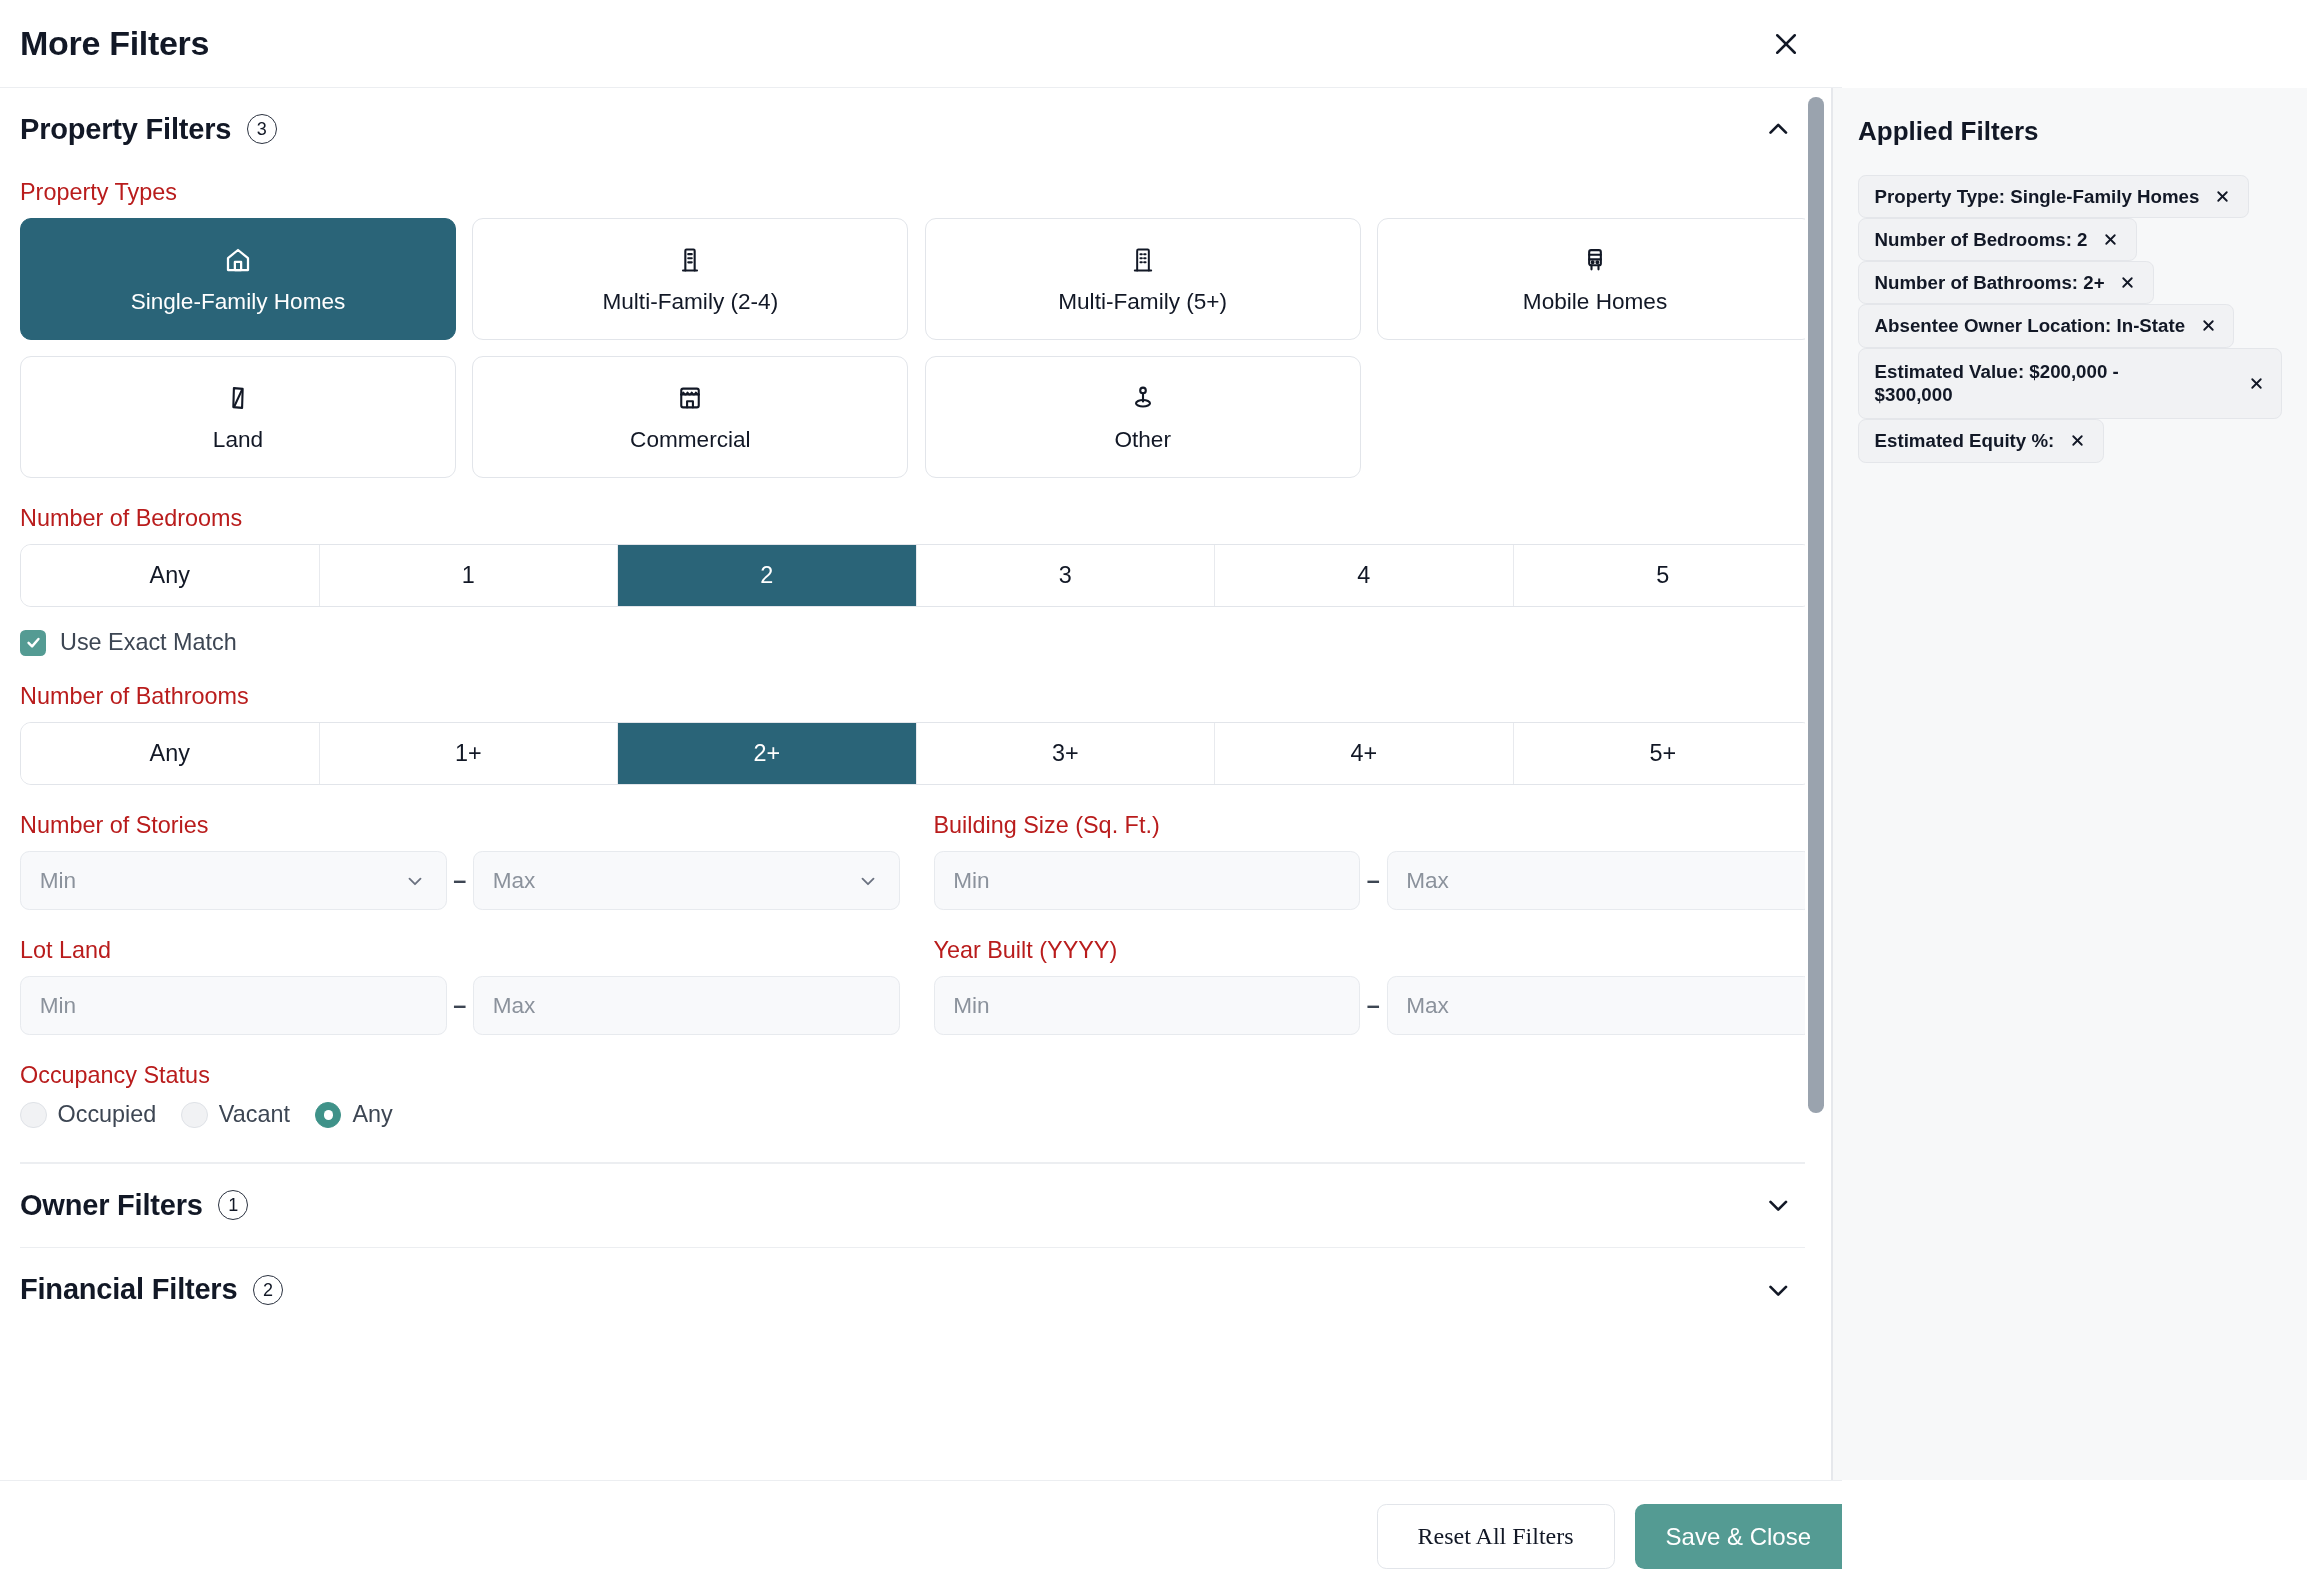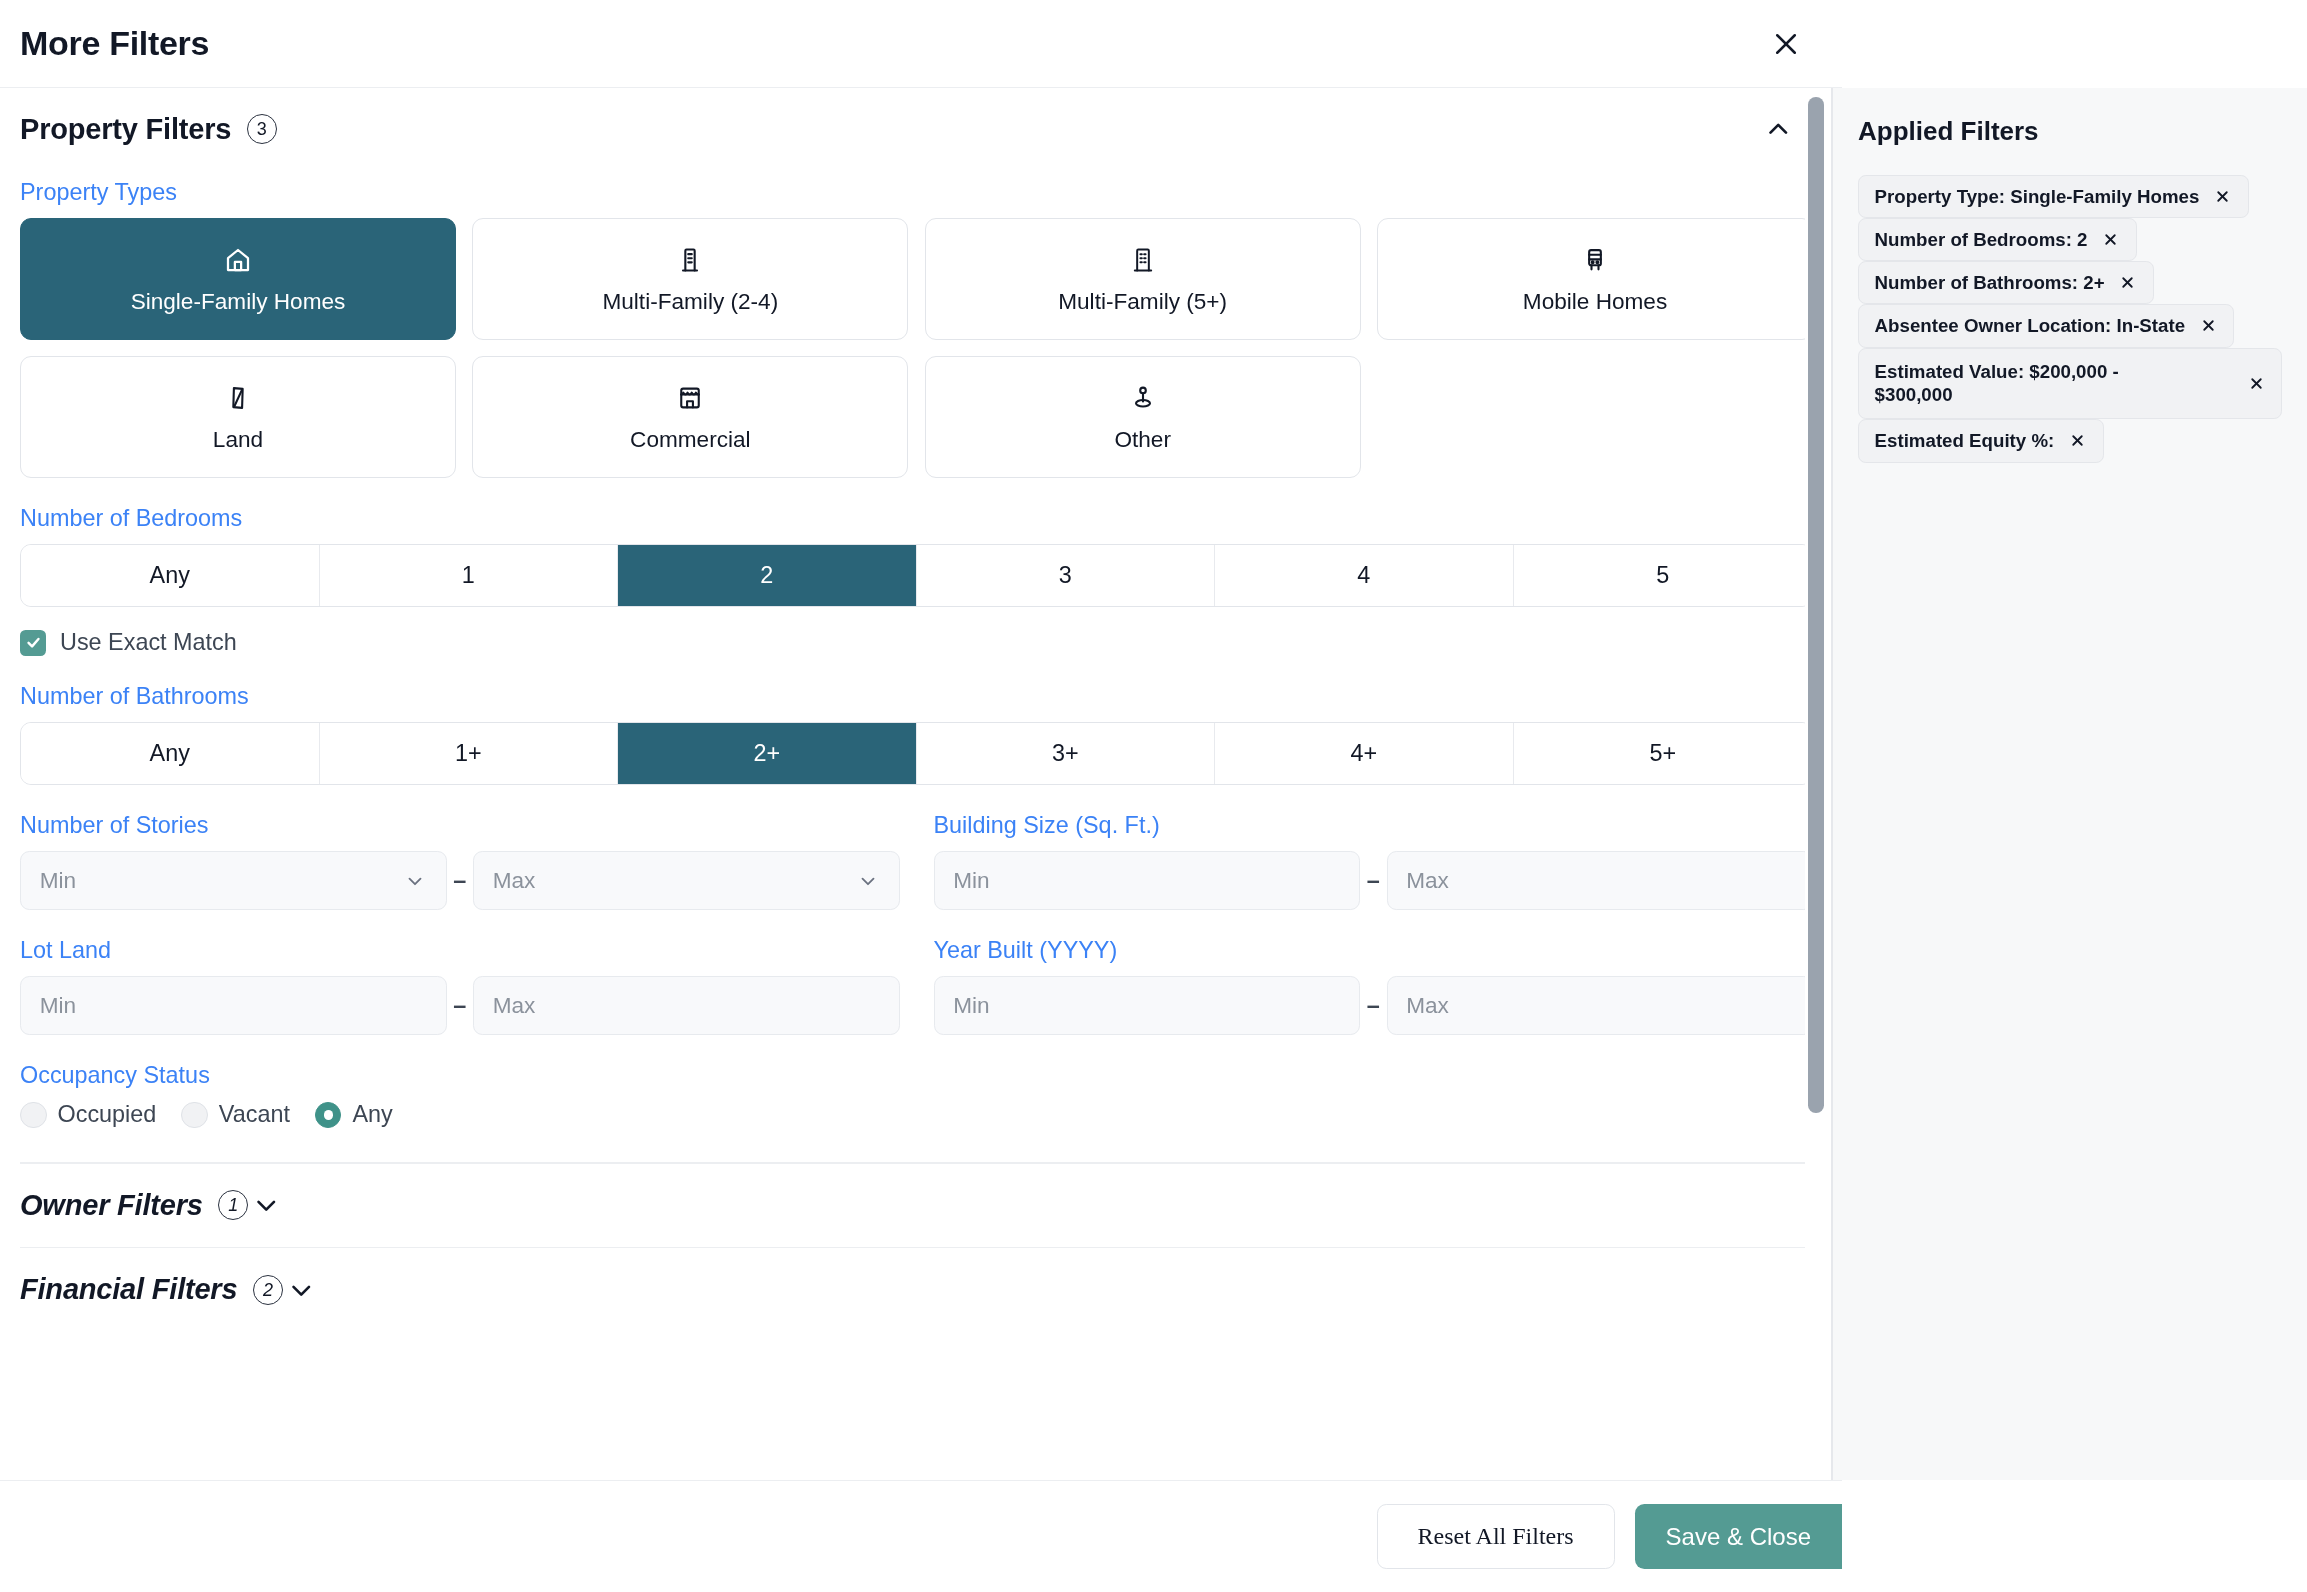--- a/index.html
+++ b/index.html
@@ -62,21 +62,21 @@
   .section-head-left { display: flex; align-items: center; gap: 15.6px; }
   .section-title { font-size: 29px; font-weight: 700; color: #121826; letter-spacing: -0.2px; }
   .count-badge {
     width: 30px; height: 30px; border-radius: 50%;
     border: 1.6px solid #2b3240; color: #121826;
     display: flex; align-items: center; justify-content: center;
     font-size: 18px; font-weight: 400; line-height: 1;
   }
   .chevron { width: 36px; height: 36px; display: flex; align-items: center; justify-content: center; }
 
-  .field-label { font-size: 23.4px; color: #3b82f6; margin: 23.4px 0 12.5px 0; font-weight: 400; }
+  .field-label { font-size: 23.4px; color: #b91c1c; margin: 23.4px 0 12.5px 0; font-weight: 400; }
   .field-label.tight { margin-top: 26.5px; }
 
   
   .type-grid { display: grid; grid-template-columns: repeat(4, 1fr); gap: 16.4px; }
   .type-card {
     height: 122px; border-radius: 11px;
     border: 1.6px solid #e2e5ea; background: #fff;
     display: flex; flex-direction: column; align-items: center; justify-content: center;
     gap: 12.5px; cursor: pointer;
   }
@@ -136,22 +136,22 @@
   .radio.on {
     background: #3f9289; border-color: #3f9289;
     display: flex; align-items: center; justify-content: center;
   }
   .radio.on::after { content:""; width: 9.3px; height: 9.3px; border-radius: 50%; background: #fff; }
   .radio-item .rlabel { font-size: 23.4px; color: #3d4653; }
 
   .hr { height: 1.6px; background: #eceef1; margin-top: 34px; }
 
   .collapsed-head {
-    display: flex; align-items: center; 
-    padding: 23.4px 17px 23.4px 0; cursor: pointer; font-style: italic;
+    display: flex; align-items: center; justify-content: space-between;
+    padding: 23.4px 17px 23.4px 0; cursor: pointer;
   }
 
   .fade-bottom {
     position: absolute; left: 0; right: 23.4px; bottom: 0; height: 34px;
     background: linear-gradient(to bottom, rgba(255,255,255,0) 0%, #ffffff 72%);
     pointer-events: none;
   }
 
   
   .right-col {

